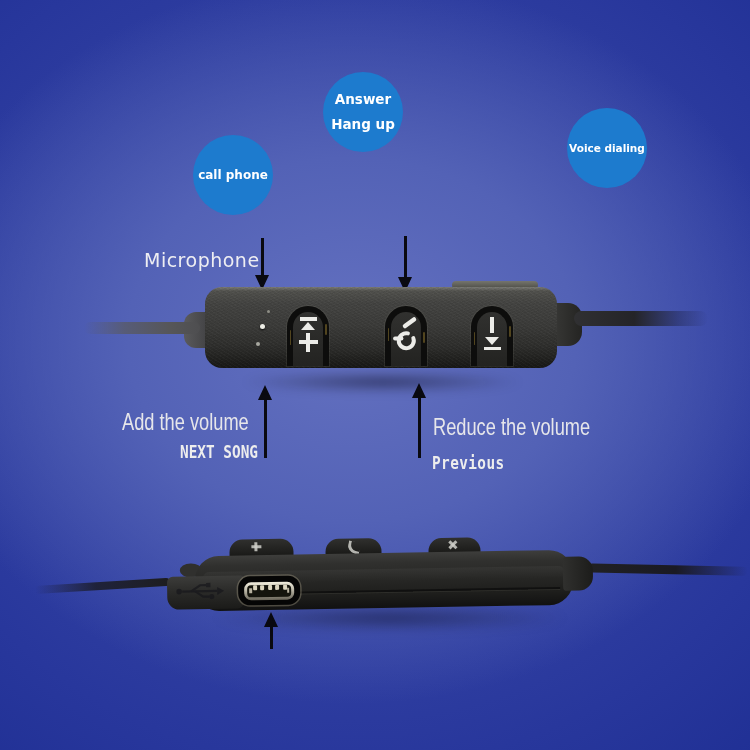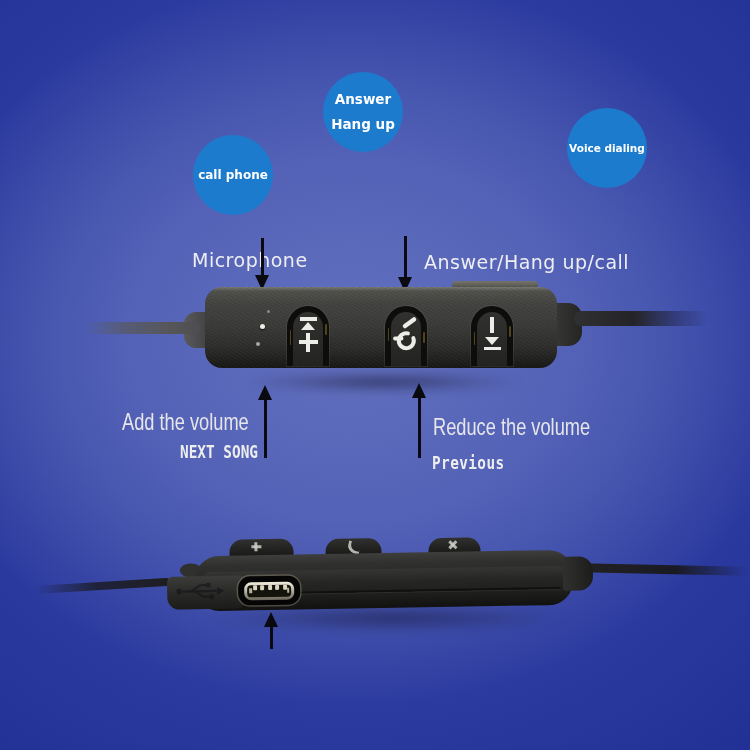--- a/index.html
+++ b/index.html
@@ -96,22 +96,21 @@
 </head>
 <body>
 
 <div id="page">
 
   <div class="bubble b2">call phone</div>
   <div class="bubble b3">Answer
 Hang up</div>
   <div class="bubble b5">Voice dialing</div>
 
-  <div class="rlbl" style="left:144px;top:249px;font-size:19px;margin-left:48px;">Microphone</div>
-  <div class="rlbl" style="left:424px;top:251px;font-size:19px;">Answer/Hang up/call</div>
+  <div class="rlbl" style="left:144px;top:249px;font-size:19px;">Microphone</div>
   <div class="clbl" style="left:122px;top:408px;font-size:24px;">Add the volume</div>
   <div class="mlbl" style="left:180px;top:441px;font-size:18px;">NEXT SONG</div>
   <div class="clbl" style="left:433px;top:413px;font-size:24px;">Reduce the volume</div>
   <div class="mlbl" style="left:432px;top:452px;font-size:18px;letter-spacing:.5px;">Previous</div>
 
   <div class="arr adown" style="left:255px;top:238px;height:52px;">
     <div class="shaft" style="height:39px;"></div>
       <div class="head"></div>
     </div>
   <div class="arr adown" style="left:398px;top:236px;height:56px;">

